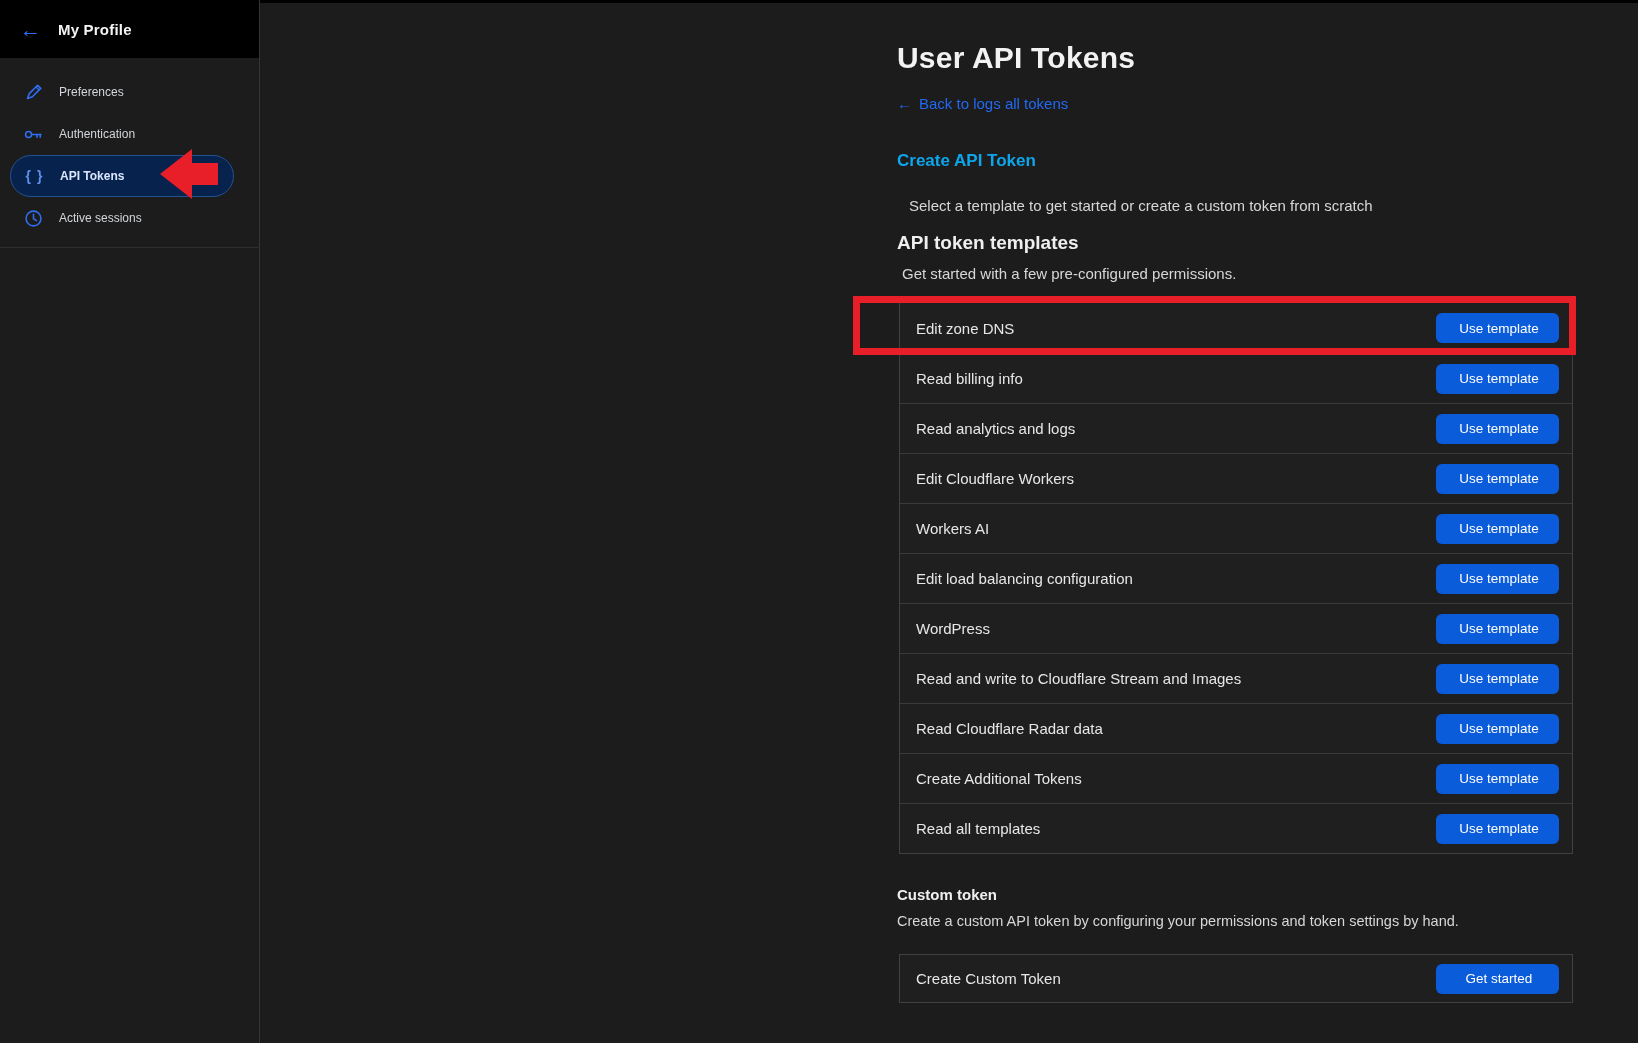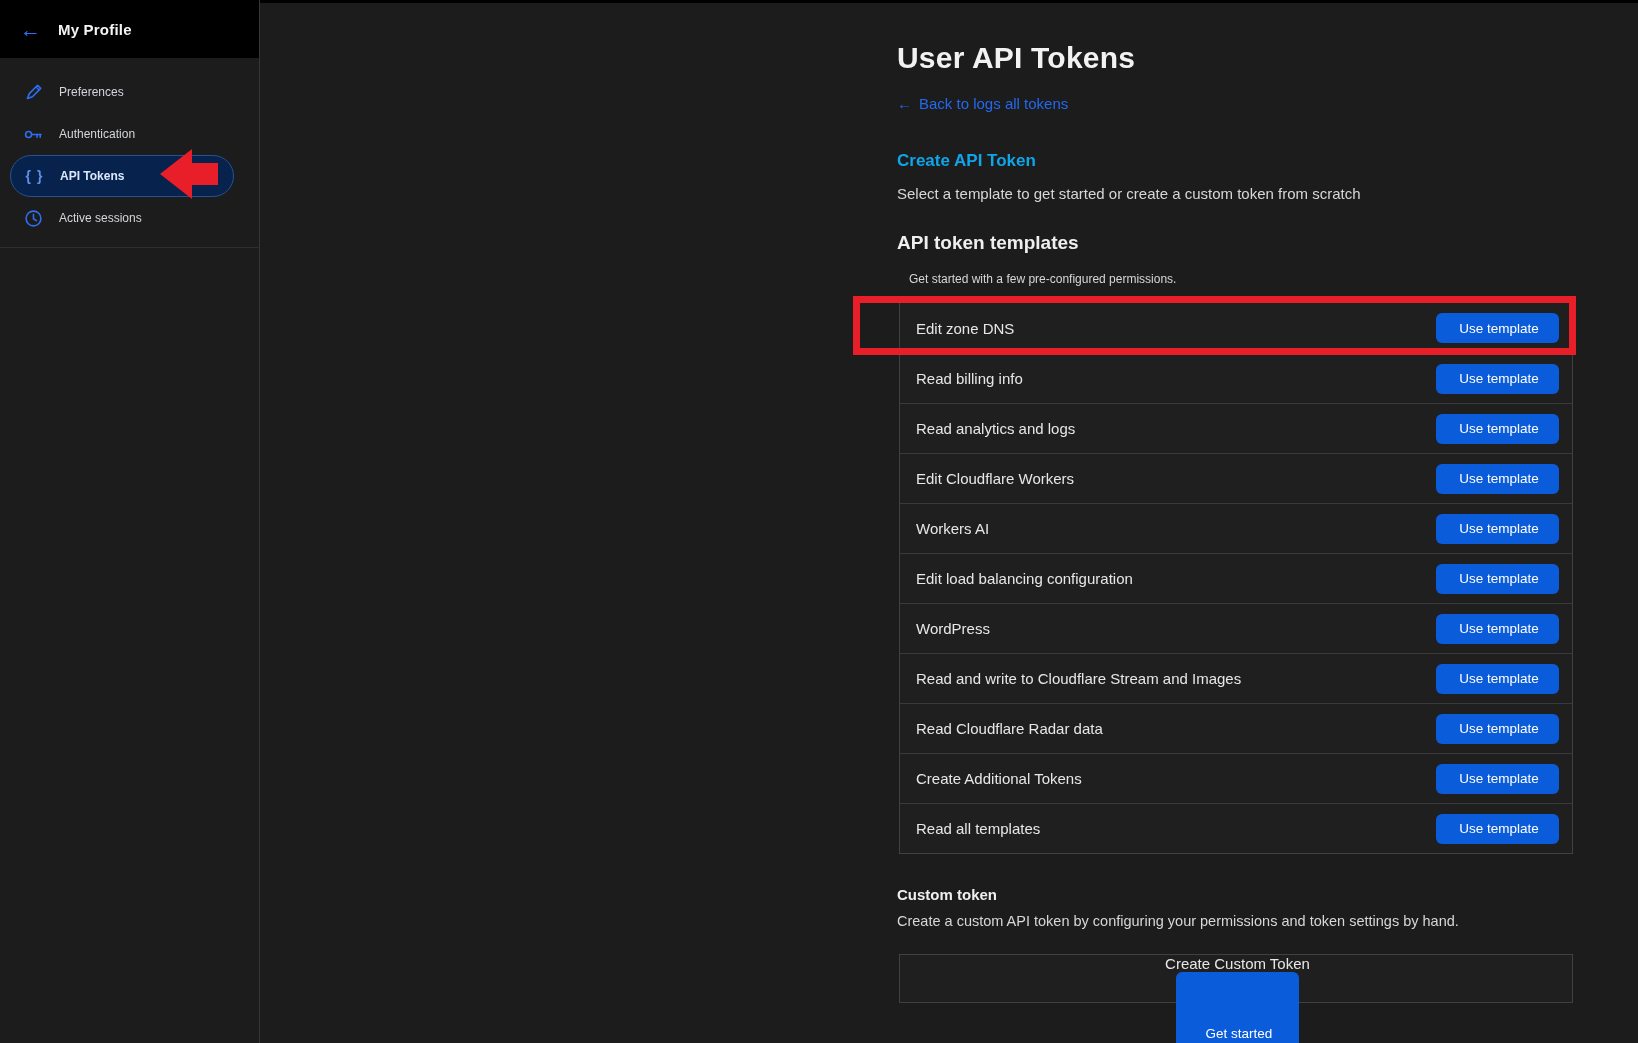--- a/index.html
+++ b/index.html
@@ -30,42 +30,42 @@
   .side-divider{position:absolute;top:247px;left:0;width:260px;height:0;
     border-top:1px solid #2e2e2f;}
 
   
   .page-title{position:absolute;left:897px;top:41px;margin:0;color:#f2f2f2;
     font-size:30px;font-weight:700;letter-spacing:.2px;}
   .back-link{position:absolute;left:897px;top:95px;color:#2368f0;font-size:15px;
     text-decoration:none;display:flex;gap:7px;align-items:center;cursor:pointer;}
   .sec-h1{position:absolute;left:897px;top:151px;margin:0;color:#0ea5e9;
     font-size:17px;font-weight:700;}
-  .sec-p1{position:absolute;left:897px;top:185px;margin:0;color:#d7d7d7;font-size:15px;}
+  .sec-p1{position:absolute;left:897px;top:185px;margin:12px;color:#d7d7d7;font-size:15px;}
   .sec-h2{position:absolute;left:897px;top:232px;margin:0;color:#efefef;
     font-size:19px;font-weight:700;}
-  .sec-p2{position:absolute;left:897px;top:260px;margin:12px;color:#d7d7d7;font-size:12px;}
+  .sec-p2{position:absolute;left:897px;top:260px;margin:5px;color:#d7d7d7;font-size:15px;}
 
   .tpl-list{position:absolute;left:899px;top:302px;width:674px;background:#1f1f20;
     border:1px solid #404041;box-sizing:border-box;}
   .tpl-row{height:50px;display:flex;align-items:center;justify-content:space-between;
     padding:0 13px 0 16px;box-sizing:border-box;}
   .tpl-row + .tpl-row{border-top:1px solid #3a3a3b;}
   .row-label{color:#e7e7e7;font-size:15px;}
   .blue-btn{width:123px;height:30px;flex:0 0 123px;background:#0b5cdb;color:#ffffff;
     font-size:13.5px;font-family:"Liberation Sans",sans-serif;border:none;border-radius:6px;
     cursor:pointer;display:flex;align-items:center;justify-content:center;padding-left:9px;}
 
   .custom-h{position:absolute;left:897px;top:886px;margin:0;color:#efefef;
     font-size:15px;font-weight:700;}
   .custom-p{position:absolute;left:897px;top:913px;margin:0;color:#d7d7d7;font-size:14.5px;}
   .custom-list{position:absolute;left:899px;top:954px;width:674px;height:49px;
     background:#1f1f20;border:1px solid #404041;box-sizing:border-box;
     display:flex;align-items:center;justify-content:space-between;
-    padding:0 13px 0 16px;flex-direction:column;}
+    padding:0 13px 0 16px;}
 
   
   .red-box{position:absolute;left:853px;top:296px;width:723px;height:59px;
     border:7px solid #e81e28;box-sizing:border-box;pointer-events:none;z-index:5;}
   .red-arrow{position:absolute;left:158px;top:147px;width:62px;height:54px;
     pointer-events:none;z-index:6;}
 </style>
 </head>
 <body>
 

